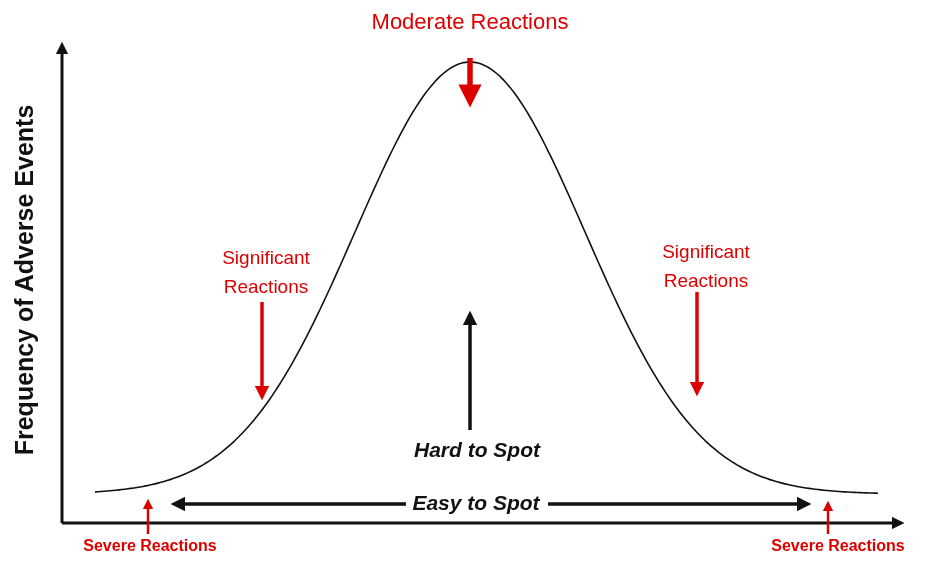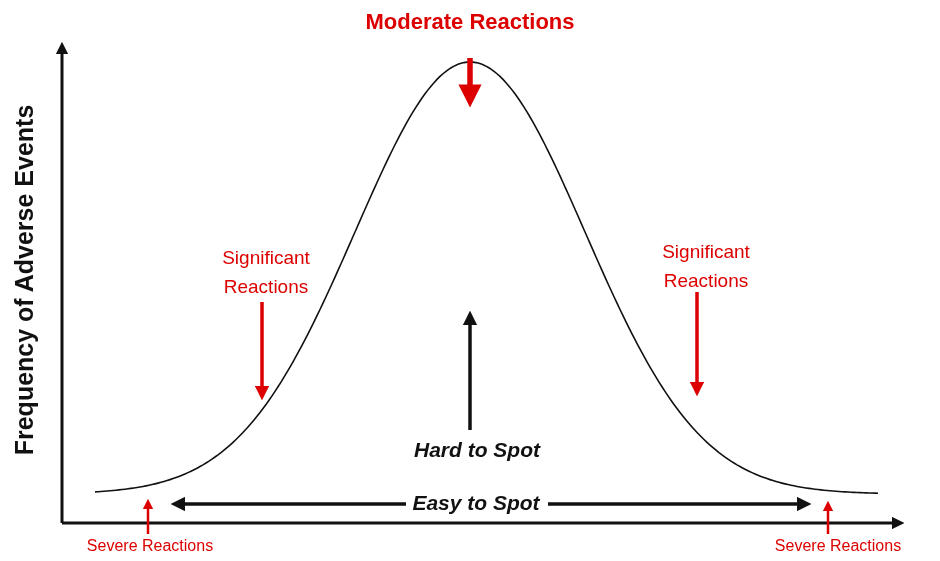--- a/index.html
+++ b/index.html
@@ -27,33 +27,33 @@
 
   .y-axis-label {
     position: absolute;
     left: 24px; top: 280px;
     transform: translate(-50%, -50%) rotate(-90deg);
     font-size: 25px;
     font-weight: 600;
     color: var(--ink);
     white-space: nowrap;
   }
-  .moderate { left: 470px; top: 9px; font-size: 22px; font-weight: 700; }
+  .moderate { left: 470px; top: 9px; font-size: 22px; font-weight: 400; }
   .significant {
     font-size: 19px;
     font-weight: 500;
     text-align: center;
     line-height: 1.55;
   }
   .sig-left  { left: 262px; top: 243px; }
   .sig-right { left: 702px; top: 237px; }
   .sig-line { display: block; margin-left: 8px; }
   .hard { left: 477px; top: 438px; font-size: 21px; font-weight: 700; font-style: italic; }
   .easy { left: 476px; top: 491px; font-size: 21px; font-weight: 700; font-style: italic; }
-  .severe { font-size: 16px; font-weight: 400; }
+  .severe { font-size: 16px; font-weight: 700; }
   .severe-left  { left: 150px; top: 537px; }
   .severe-right { left: 838px; top: 537px; }
 </style>
 </head>
 <body>
 
 <div class="figure">
 
   <svg width="940" height="561" viewBox="0 0 940 561">
     <defs>

